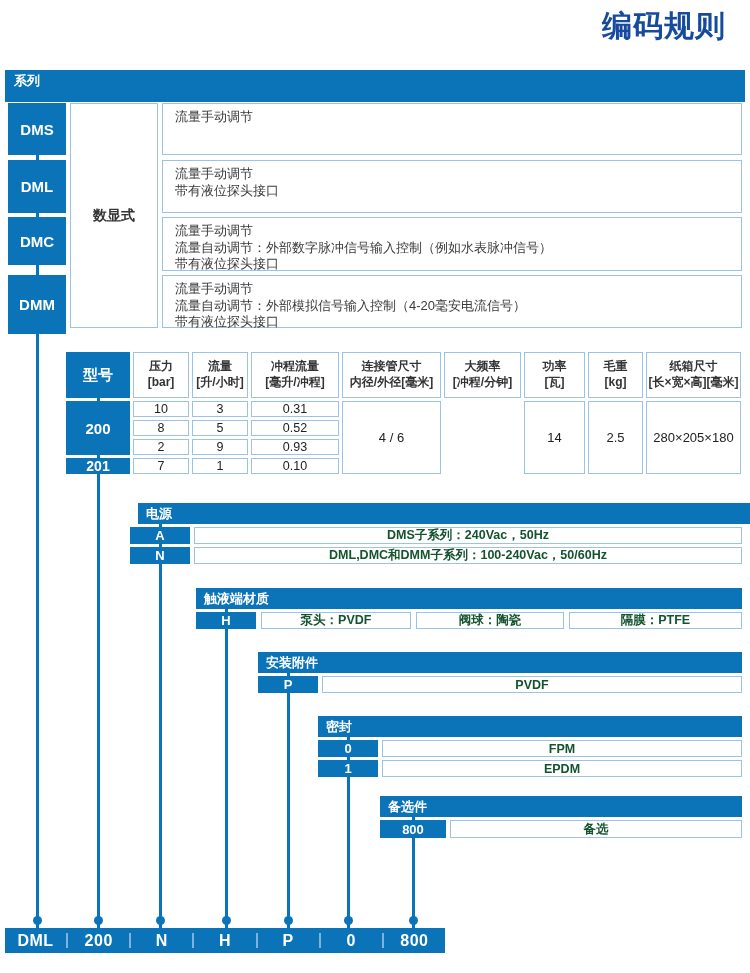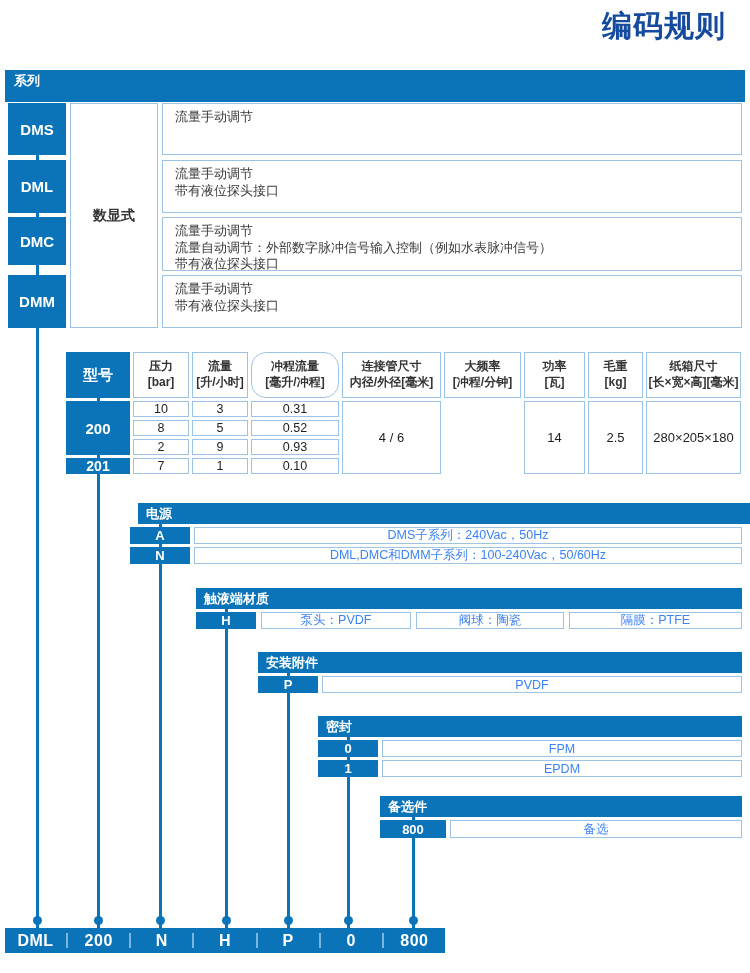--- a/index.html
+++ b/index.html
@@ -23,21 +23,21 @@
 
   .spec-table { position:absolute; left:66px; top:352px; display:grid; grid-template-columns:64px 56px 56px 88px 99px 77px 61px 55px 95px; grid-template-rows:46px 16px 16px 16px 16px; gap:3px; z-index:1; }
   .spec-table .hcell { border:1px solid #9cc3e3; background:#fff; display:flex; flex-direction:column; align-items:center; justify-content:center; font-size:12px; font-weight:bold; color:#333; line-height:1.3; text-align:center; }
   .spec-table .dcell { border:1px solid #9cc3e3; background:#fff; display:flex; align-items:center; justify-content:center; font-size:12.5px; color:#222; }
   .spec-table .mcell { grid-row:2/6; border:1px solid #9cc3e3; background:#fff; display:flex; align-items:center; justify-content:center; font-size:13px; color:#222; }
   .spec-table .bcell { background:#0b74b9; color:#fff; font-weight:bold; display:flex; align-items:center; justify-content:center; font-size:15px; }
 
   .sec-header { position:absolute; height:21px; background:#0b74b9; color:#fff; font-size:13px; font-weight:bold; line-height:21px; padding-left:8px; z-index:1; }
   .sec-row { position:absolute; display:flex; column-gap:4px; height:17px; z-index:1; }
   .sec-code { background:#0b74b9; color:#fff; font-size:13px; font-weight:bold; display:flex; align-items:center; justify-content:center; flex:none; }
-  .sec-cell { border:1px solid #9cc3e3; background:#fff; display:flex; align-items:center; justify-content:center; font-size:12.5px; font-weight:normal; color:#3b82f6; }
+  .sec-cell { border:1px solid #9cc3e3; background:#fff; display:flex; align-items:center; justify-content:center; font-size:12.5px; font-weight:bold; color:#14532d; }
 
   .code-bar { position:absolute; left:5px; top:928px; width:440px; height:25px; background:#0b74b9; display:flex; align-items:center; z-index:1; }
   .code-bar .seg { flex:1; text-align:center; color:#fff; font-size:16px; font-weight:bold; letter-spacing:0.5px; }
   .code-bar .sep { width:2px; height:15px; background:#7db4dd; flex:none; }
 </style>
 </head>
 <body>
 
 <div class="page">
 
@@ -57,53 +57,54 @@
   <div class="dot" style="left:93.5px; top:916px;"></div>
   <div class="dot" style="left:155.5px; top:916px;"></div>
   <div class="dot" style="left:221.5px; top:916px;"></div>
   <div class="dot" style="left:283.5px; top:916px;"></div>
   <div class="dot" style="left:343.5px; top:916px;"></div>
   <div class="dot" style="left:408.5px; top:916px;"></div>
 
   <div class="code-box series-code" style="top:103px; height:52px;">DMS</div>
   <div class="code-box series-code" style="top:160px; height:53px;">DML</div>
   <div class="code-box series-code" style="top:217px; height:48px;">DMC</div>
-  <div class="code-box series-code" style="top:275px; height:53px;">DMM</div>
+  <div class="code-box series-code" style="top:275px; height:59px;">DMM</div>
 
   <div class="group-box">数显式</div>
 
   <div class="desc-box" style="top:103px; height:52px;">
     <div>流量手动调节</div>
   </div>
   <div class="desc-box" style="top:160px; height:53px;">
     <div>流量手动调节</div>
     <div>带有液位探头接口</div>
   </div>
   <div class="desc-box" style="top:217px; height:54px;">
     <div>流量手动调节</div>
     <div>流量自动调节：外部数字脉冲信号输入控制（例如水表脉冲信号）</div>
     <div>带有液位探头接口</div>
   </div>
   <div class="desc-box" style="top:275px; height:53px;">
     <div>流量手动调节</div>
+    <div>流量自动调节：外部模拟信号输入控制（4-20毫安电流信号）</div>
     <div>带有液位探头接口</div>
   </div>
 
   <div class="spec-table">
     <div class="bcell" style="grid-column:1; grid-row:1;">型号</div>
 
     <div class="hcell" style="grid-column:2; grid-row:1;">
       <div>压力</div>
       <div>[bar]</div>
     </div>
     <div class="hcell" style="grid-column:3; grid-row:1;">
       <div>流量</div>
       <div>[升/小时]</div>
     </div>
-    <div class="hcell" style="grid-column:4; grid-row:1;border-radius:15px;">
+    <div class="hcell" style="grid-column:4; grid-row:1;">
       <div>冲程流量</div>
       <div>[毫升/冲程]</div>
     </div>
     <div class="hcell" style="grid-column:5; grid-row:1;">
       <div>连接管尺寸</div>
       <div>内径/外径[毫米]</div>
     </div>
     <div class="hcell" style="grid-column:6; grid-row:1;">
       <div>大频率</div>
       <div>[冲程/分钟]</div>

